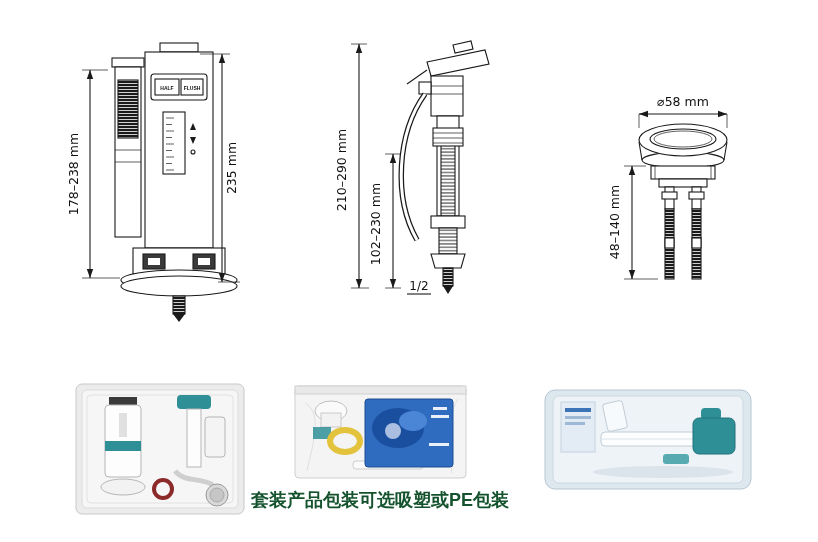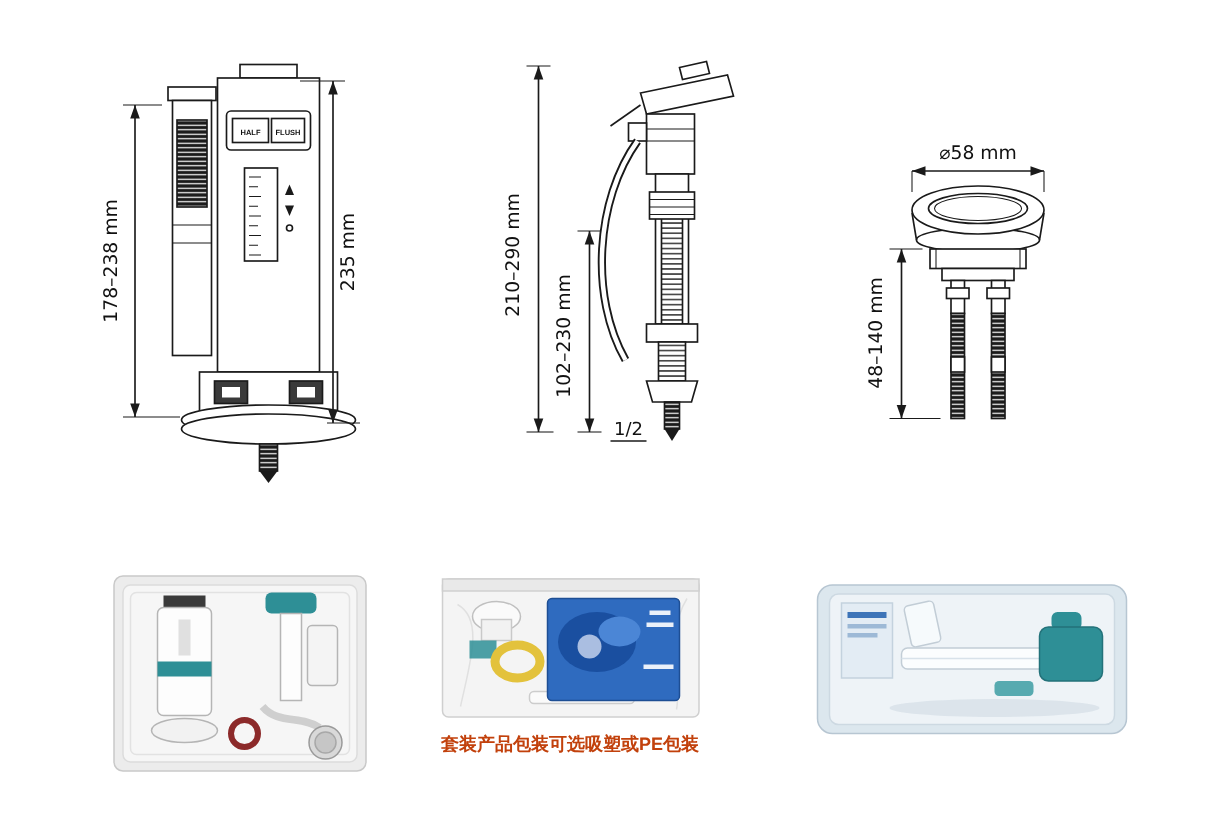--- a/index.html
+++ b/index.html
@@ -7,21 +7,21 @@
         font-family:"Liberation Sans",sans-serif;overflow:hidden;}
   .abs{position:absolute;}
   
   .st{stroke:#1a1a1a;stroke-width:1.1;}
   .stn{stroke:#1a1a1a;stroke-width:1.1;fill:none;}
   .thin{stroke:#1a1a1a;stroke-width:0.7;fill:none;}
   .dimt{font-family:"DejaVu Sans",sans-serif;font-size:12.5px;fill:#111111;}
   .smt{font-family:"Liberation Sans",sans-serif;font-size:5px;font-weight:bold;fill:#111111;}
   .frac{font-family:"DejaVu Sans",sans-serif;font-size:12px;fill:#111111;}
   .caption{position:absolute;left:250px;top:488px;width:260px;text-align:center;
-           font-weight:bold;font-size:12px;color:#c2410c;}
+           font-weight:bold;font-size:18px;color:#14532d;}
 </style>
 </head>
 <body>
 
 <div class="page">
 
   <div class="abs" style="left:60px;top:40px;width:215px;height:285px;">
     <svg width="215" height="285" viewBox="0 0 215 285">
       <defs>
         <pattern id="h1d" width="4" height="3" patternUnits="userSpaceOnUse">
@@ -159,21 +159,21 @@
         <polygon points="108,258 118,258 113,266" fill="#1a1a1a"></polygon>
       </g>
 
       <g>
         <text class="frac" text-anchor="middle" x="84" y="262">1/2</text>
         <line class="stn" x1="72" y1="266" x2="96" y2="266"></line>
       </g>
     </svg>
   </div>
 
-  <div class="abs" style="left:565px;top:88px;width:200px;height:215px;">
+  <div class="abs" style="left:596px;top:88px;width:200px;height:215px;">
     <svg width="200" height="215" viewBox="0 0 200 215">
       <defs>
         <pattern id="h3d" width="4" height="3" patternUnits="userSpaceOnUse">
           <rect width="4" height="3" fill="#1a1a1a"></rect>
           <line x1="0" y1="1.5" x2="4" y2="1.5" stroke="#ffffff" stroke-width="0.8"></line>
         </pattern>
       </defs>
 
       <g>
         <text class="dimt" text-anchor="middle" x="87" y="18">⌀58 mm</text>

